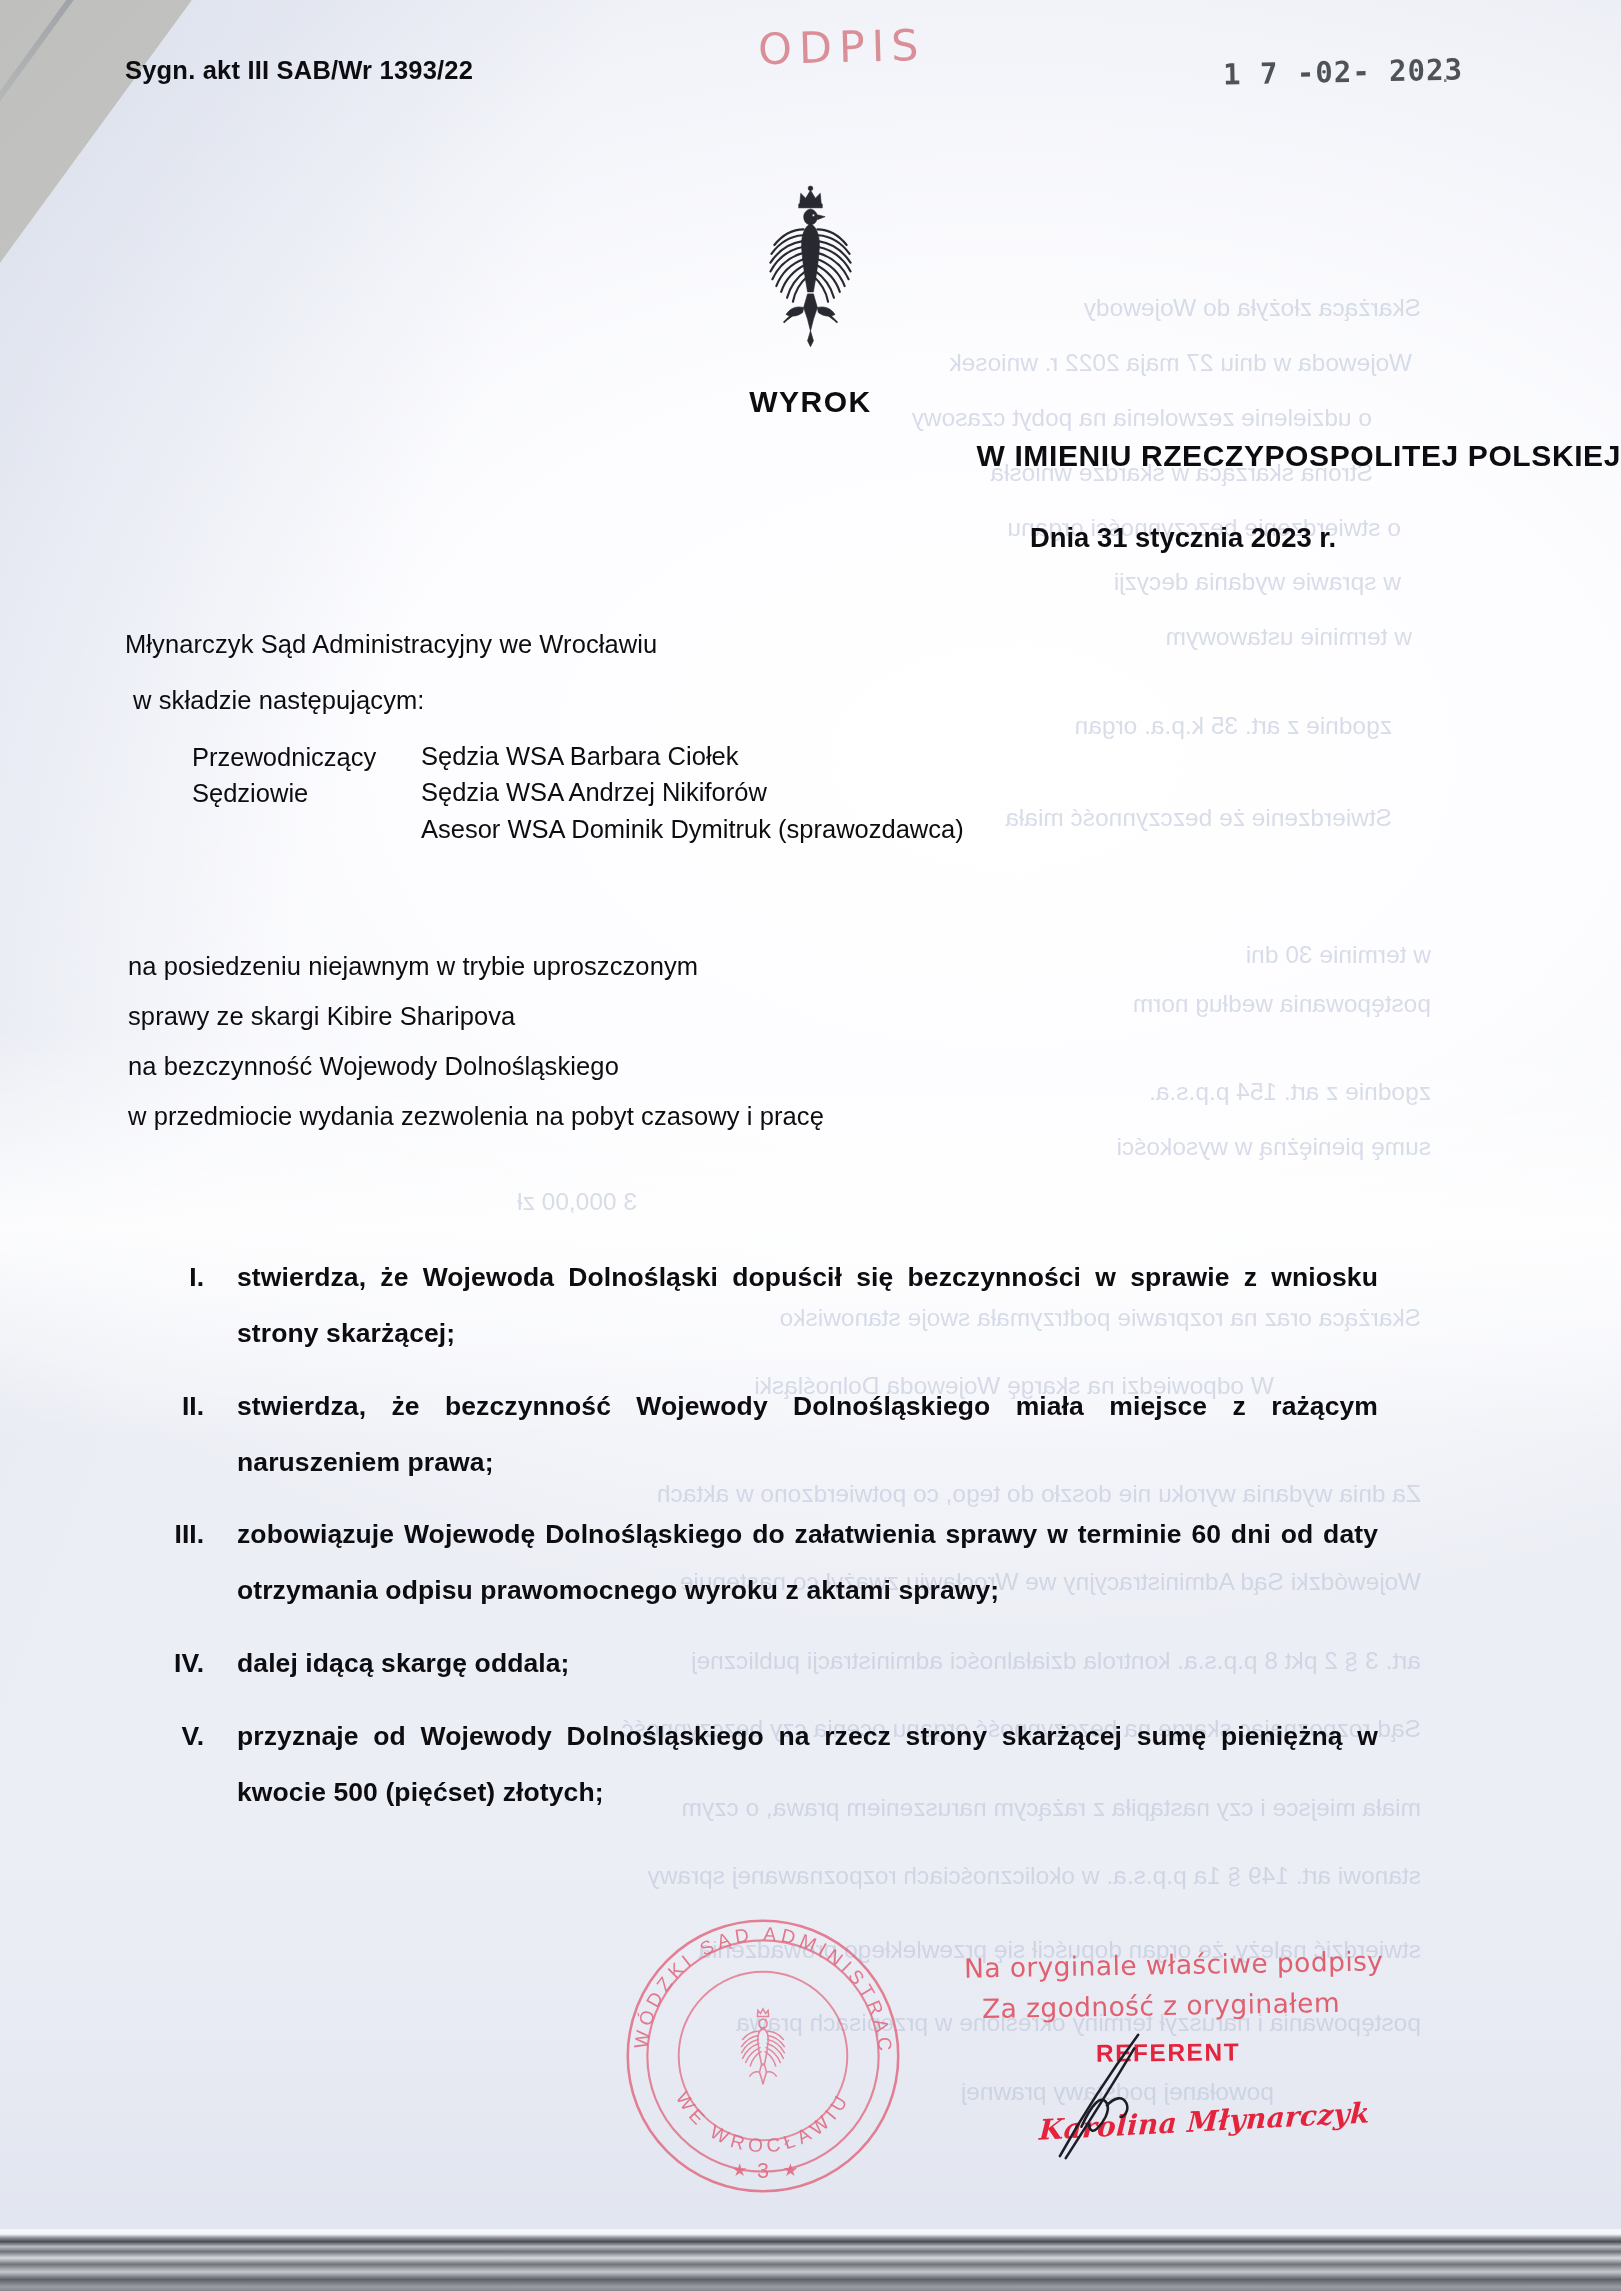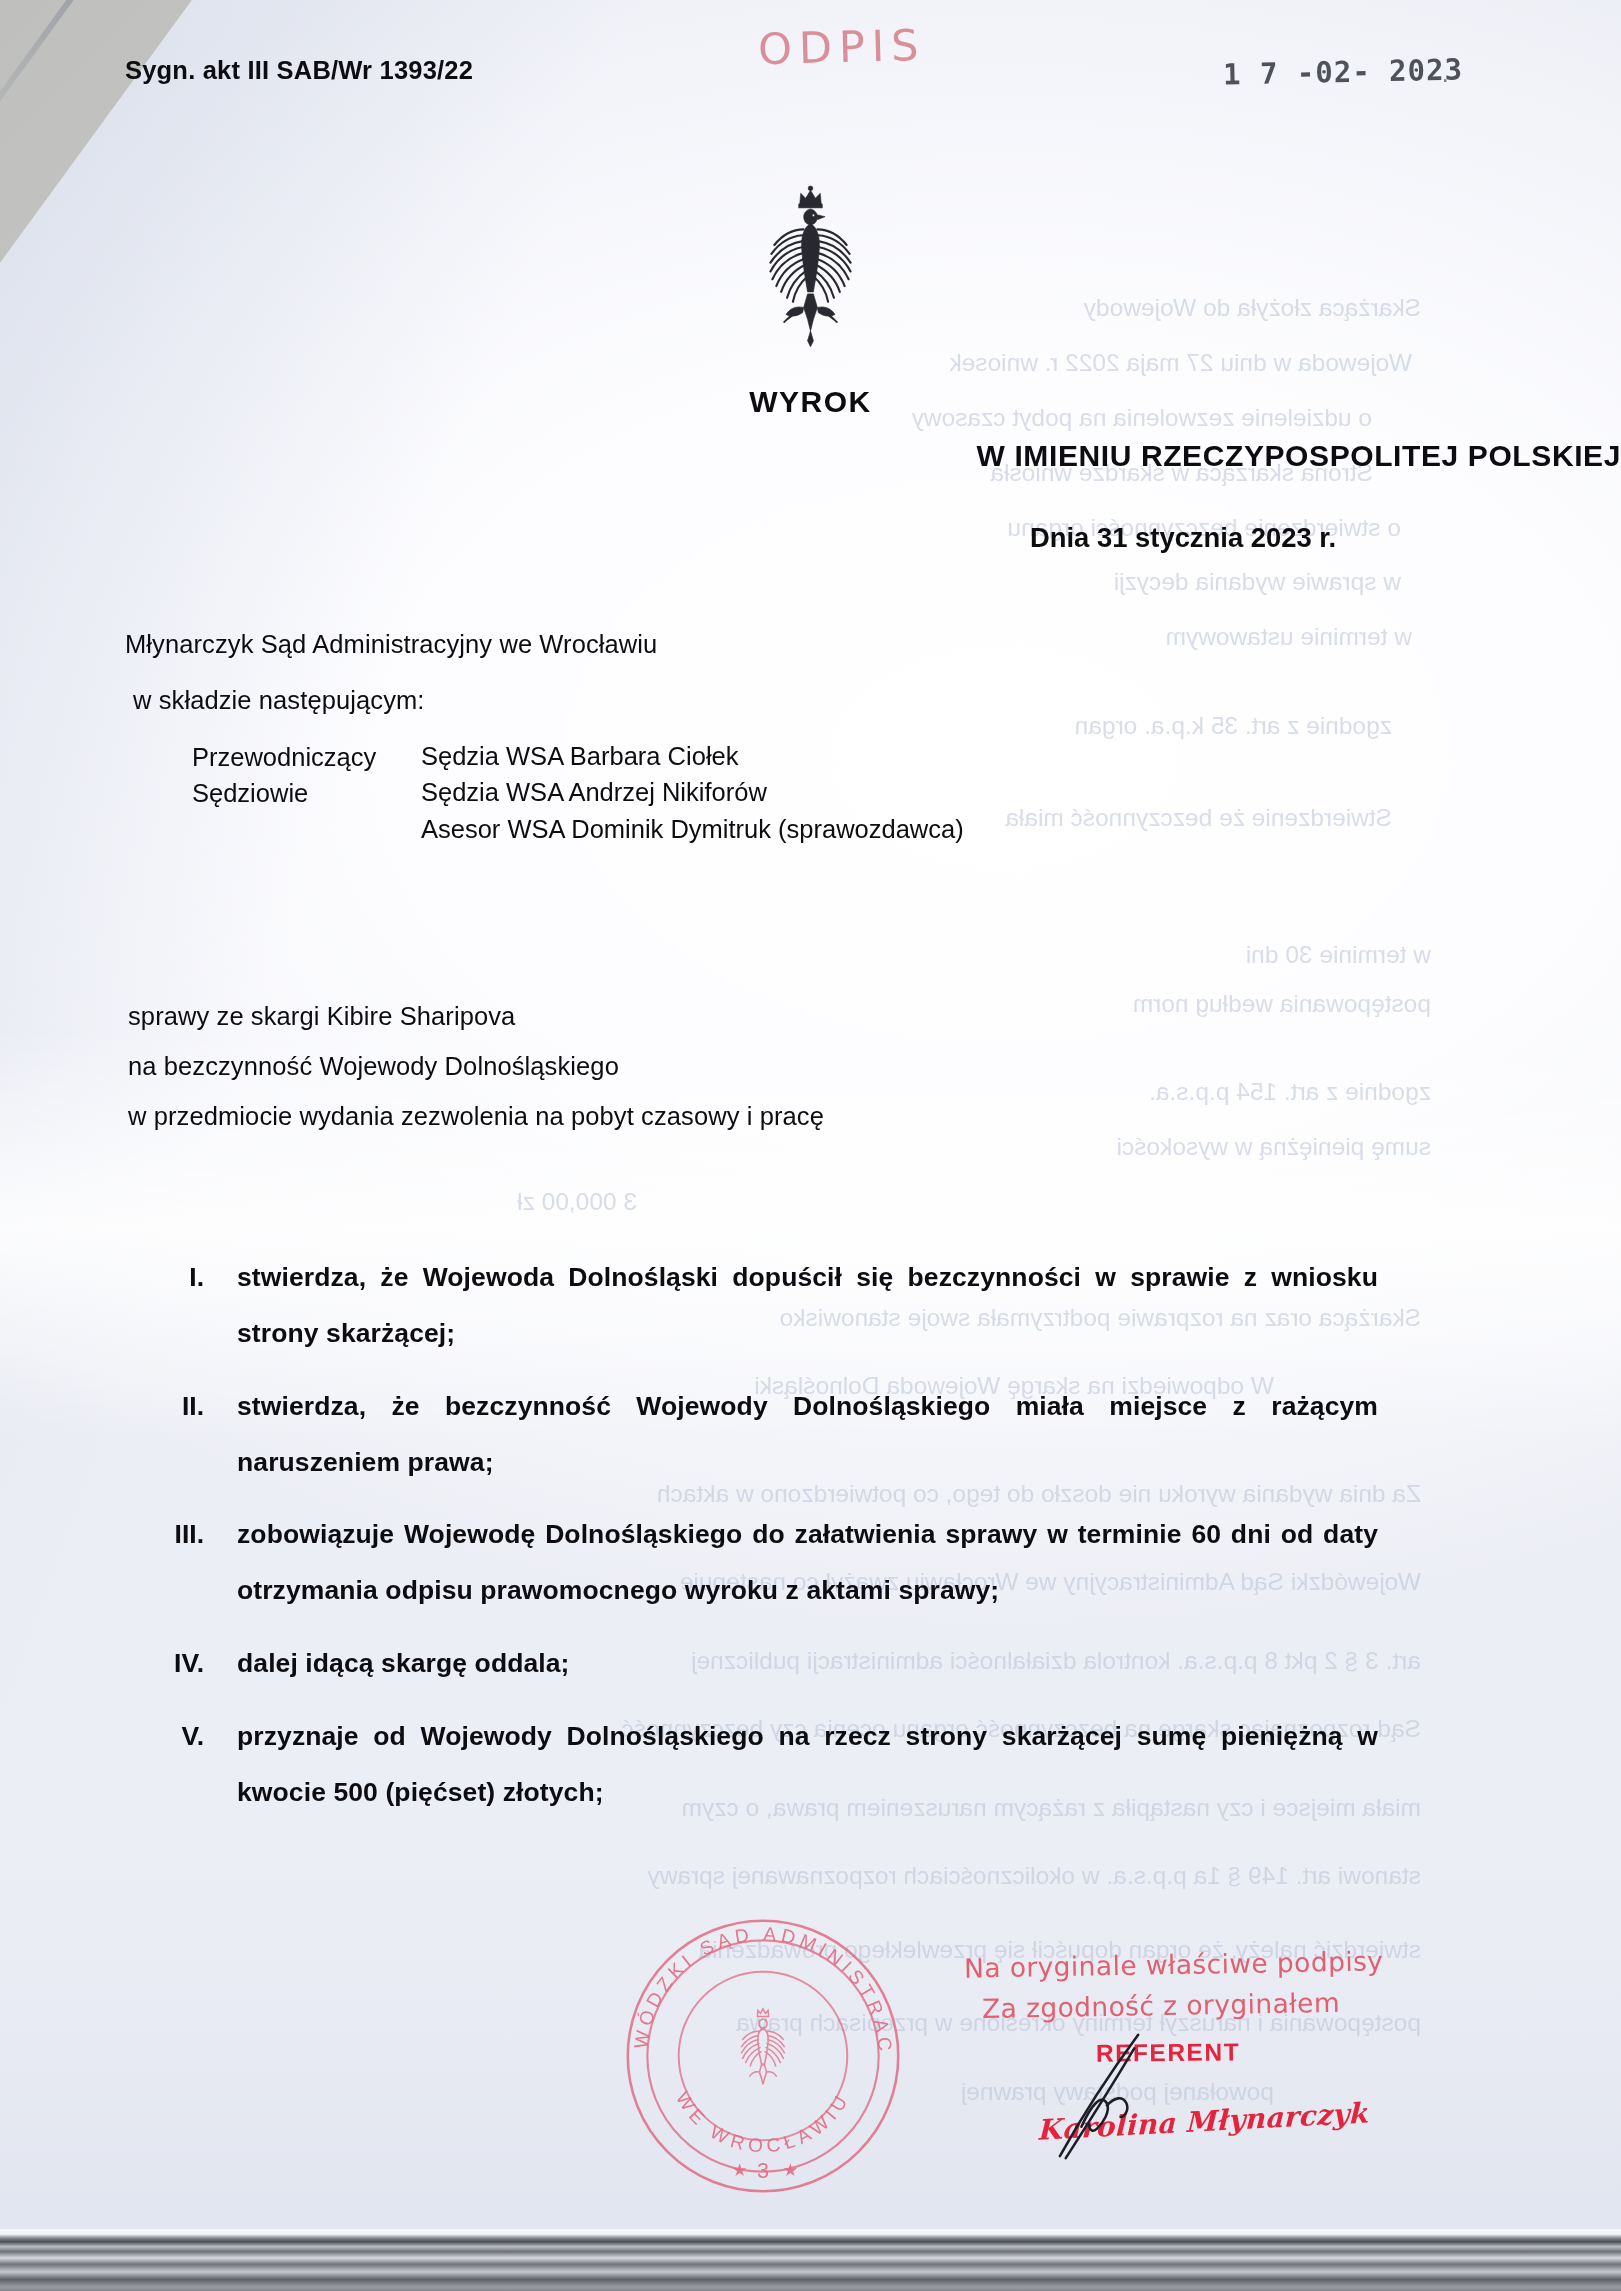--- a/index.html
+++ b/index.html
@@ -348,20 +348,21 @@
 
   <div class="t para" id="skladzie">w składzie następującym:</div>
 
   <div class="t" id="lbl-przew">Przewodniczący</div>
   <div class="t" id="lbl-sedz">Sędziowie</div>
 
   <div class="t" id="j1">Sędzia WSA Barbara Ciołek</div>
   <div class="t" id="j2">Sędzia WSA Andrzej Nikiforów</div>
   <div class="t" id="j3">Asesor WSA Dominik Dymitruk (sprawozdawca)</div>
 
+  <div class="t para" id="posiedz">na posiedzeniu niejawnym w trybie uproszczonym</div>
   <div class="t para" id="sprawy">sprawy ze skargi Kibire Sharipova</div>
   <div class="t para" id="nabezcz">na bezczynność Wojewody Dolnośląskiego</div>
   <div class="t para" id="wprzedm">w przedmiocie wydania zezwolenia na pobyt czasowy i pracę</div>
 
   <div id="rulings">
     <div class="ruling">
       <div class="rnum">I.</div>
       <div class="rtext">stwierdza, że Wojewoda Dolnośląski dopuścił się bezczynności w sprawie z wniosku strony skarżącej;</div>
     </div>
     <div class="ruling">

